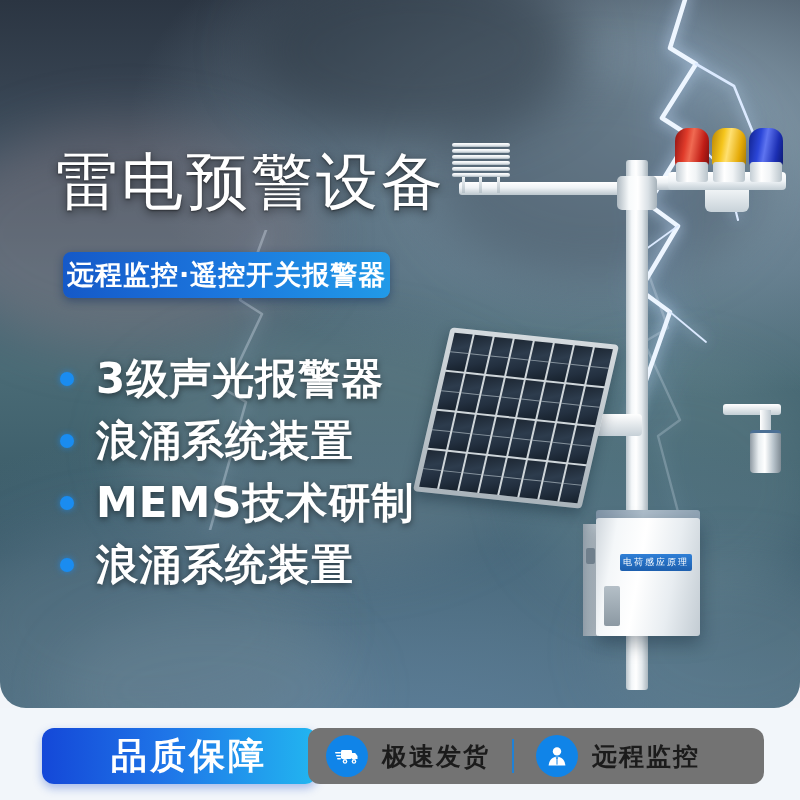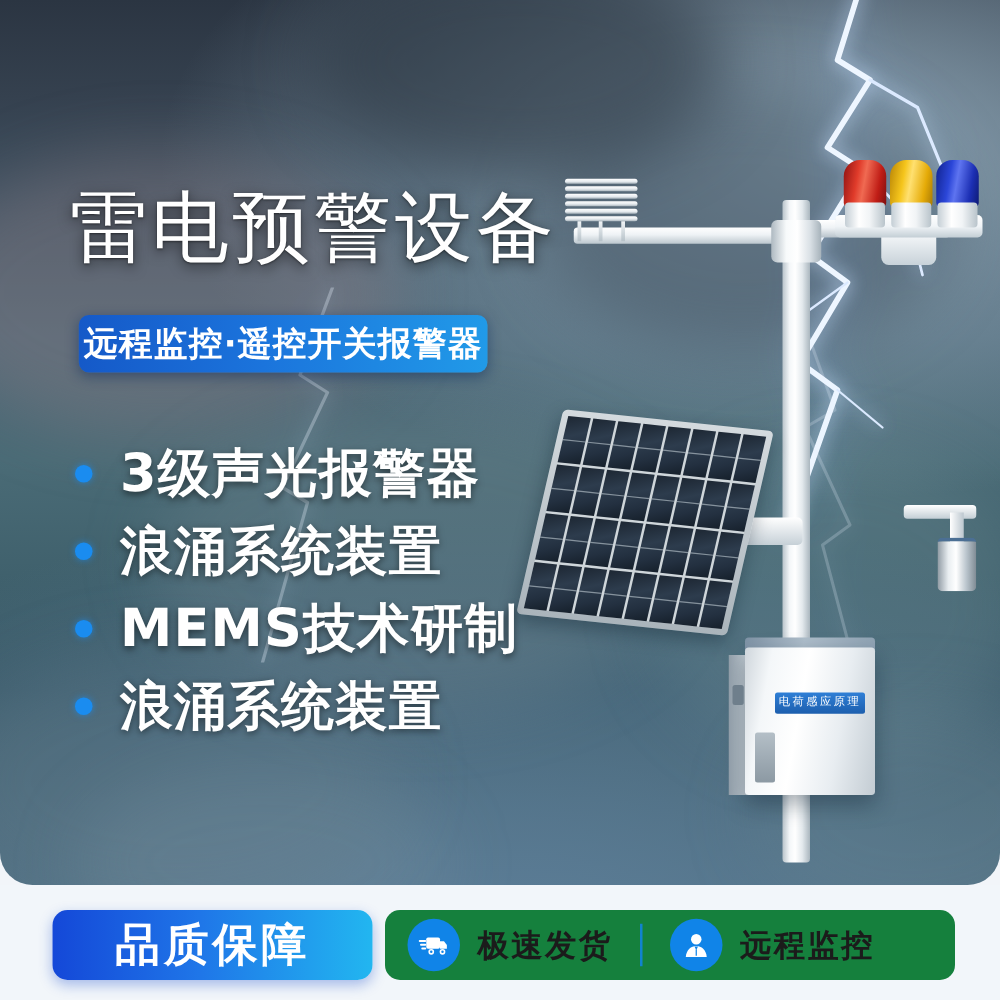--- a/index.html
+++ b/index.html
@@ -195,24 +195,25 @@
     position:absolute;left:0;top:708px;width:800px;height:92px;
     background:#f2f6fa;
   }
   .badge{
     position:absolute;left:42px;top:20px;width:256px;height:56px;border-radius:12px;
     background:linear-gradient(90deg,#1448d8 0%,#1f76e8 46%,#22b6f0 100%);
     box-shadow:0 4px 10px rgba(20,72,200,.35);
     display:flex;align-items:center;justify-content:center;
     color:#fff;font-size:36px;font-weight:bold;letter-spacing:3px;
     font-family:"DejaVu Sans","Liberation Sans",sans-serif;
+    padding-left:19px;
   }
   .services{
     position:absolute;left:308px;top:20px;width:456px;height:56px;border-radius:12px;
-    background:#15803d;
+    background:#737373;
     display:flex;align-items:center;
   }
   .svc{display:flex;align-items:center;gap:14px;padding:0 18px;}
   .svc-icon{
     width:42px;height:42px;border-radius:50%;background:#1084e8;flex:0 0 auto;
     display:flex;align-items:center;justify-content:center;
   }
   .svc-label{
     color:#1b1b1b;font-size:25px;font-weight:bold;letter-spacing:2px;
     font-family:"DejaVu Sans","Liberation Sans",sans-serif;white-space:nowrap;

